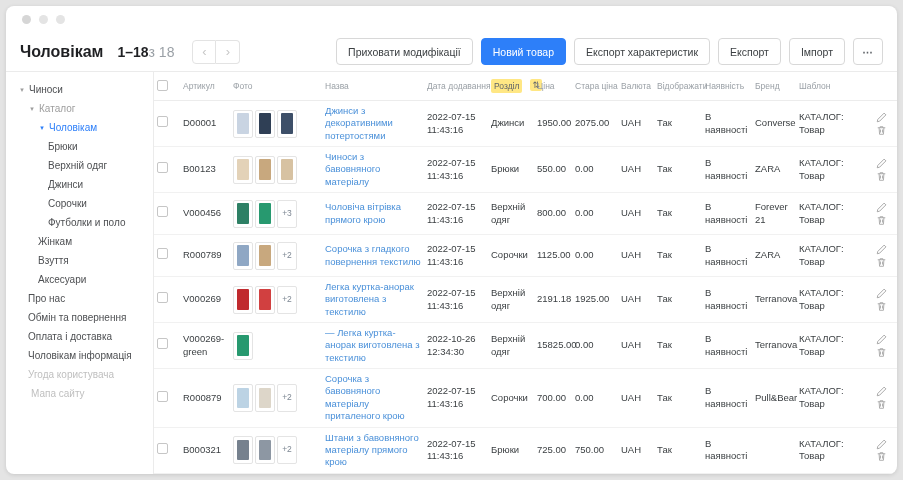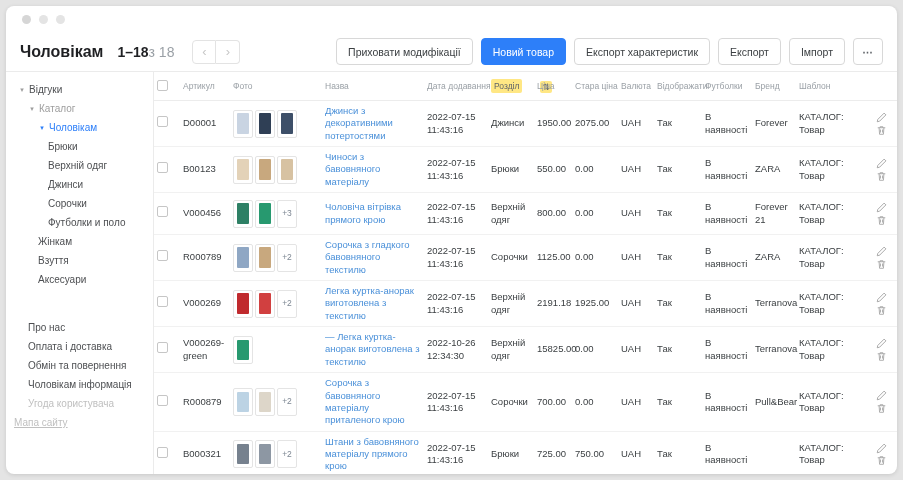--- a/index.html
+++ b/index.html
@@ -58,21 +58,21 @@
        vertical-align:middle; line-height:1.3; }
   tr.product-row { height:42px; }
   .checkbox { display:inline-block; width:11px; height:11px; border:1px solid #c6c6c6;
               border-radius:2px; background:#fff; cursor:pointer; }
   .name-link { color:#4a90d9; cursor:pointer; display:block; }
   .thumbs { display:flex; gap:2px; align-items:center; }
   .thumb { width:20px; height:28px; border:1px solid #e4e4e4; border-radius:2px; background:#fff;
            display:flex; align-items:center; justify-content:center; overflow:hidden; flex:none; }
   .thumb .swatch { width:72%; height:78%; border-radius:1px; display:block; }
   .thumb.badge { font-size:8.5px; color:#7d8793; }
-  .pill-wrap { display:inline-flex; align-items:flex-end; gap:18px; }
+  .pill-wrap { display:inline-flex; align-items:flex-start; gap:8px; }
   .hl { background:#ffe784; border-radius:2px; padding:2px 3px; color:#5f6368; }
   .hl.sort { padding:1px 2px; font-size:9px; cursor:pointer; }
   .c-sku span { word-wrap:break-word; overflow-wrap:break-word; display:block; }
   .c-actions { text-align:right; padding-right:10px; }
   .act { display:inline-flex; margin-left:7px; cursor:pointer; color:#9e9e9e; vertical-align:middle; }
   .act svg { display:block; }
 </style>
 </head>
 <body>
 
@@ -107,21 +107,21 @@
       <button class="btn">Імпорт</button>
       <button class="btn more">⋯</button>
     </div>
   </div>
 
   <div class="content">
 
     <nav class="sidebar">
         <div class="nav-item" style="padding-left: 12px;">
     <span class="caret">▾</span>
-    <span>Відгуки</span>
+    <span>Чиноси</span>
   </div>
         <div class="nav-item muted" style="padding-left: 22px;">
     <span class="caret">▾</span>
     <span>Каталог</span>
   </div>
         <div class="nav-item active" style="padding-left: 32px;">
     <span class="caret">▾</span>
     <span>Чоловікам</span>
   </div>
         <div class="nav-item" style="padding-left: 42px;">
@@ -149,41 +149,41 @@
     <span>Жінкам</span>
   </div>
         <div class="nav-item" style="padding-left: 32px;">
 
     <span>Взуття</span>
   </div>
         <div class="nav-item" style="padding-left: 32px;">
 
     <span>Аксесуари</span>
   </div>
-        <div class="nav-item" style="padding-left: 22px; margin-top: 29px;">
+        <div class="nav-item" style="padding-left: 22px;">
 
     <span>Про нас</span>
   </div>
         <div class="nav-item" style="padding-left: 22px;">
 
+    <span>Обмін та повернення</span>
+  </div>
+        <div class="nav-item" style="padding-left: 22px;">
+
     <span>Оплата і доставка</span>
   </div>
         <div class="nav-item" style="padding-left: 22px;">
 
-    <span>Обмін та повернення</span>
-  </div>
-        <div class="nav-item" style="padding-left: 22px;">
-
     <span>Чоловікам інформація</span>
   </div>
         <div class="nav-item disabled" style="padding-left: 22px;">
 
     <span>Угода користувача</span>
   </div>
-        <div class="nav-item disabled" style="padding-left: 8px; text-decoration: underline;">
+        <div class="nav-item disabled" style="padding-left: 25px;">
 
     <span>Мапа сайту</span>
   </div>
       </nav>
 
     <div class="main">
       <table>
         <colgroup>
           <col style="width:26px">
             <col style="width:50px">
@@ -210,21 +210,21 @@
             <th>
               <span class="pill-wrap">
                 <span class="hl">Розділ</span>
                 <span class="hl sort">⇅</span>
               </span>
             </th>
             <th>Ціна</th>
             <th>Стара ціна</th>
             <th>Валюта</th>
             <th>Відображати</th>
-            <th>Футболки</th>
+            <th>Наявність</th>
             <th>Бренд</th>
             <th>Шаблон</th>
             <th></th>
           </tr>
         </thead>
         <tbody>
             <tr class="product-row">
     <td class="c-check"><span class="checkbox"></span></td>
     <td class="c-sku">
                 <span>D00001</span>
@@ -248,21 +248,21 @@
     <td class="c-date">
       <div>2022-07-15</div>
       <div>11:43:16</div>
     </td>
     <td class="c-section"><span>Джинси</span></td>
     <td class="c-price"><span>1950.00</span></td>
     <td class="c-oldprice"><span>2075.00</span></td>
     <td class="c-currency"><span>UAH</span></td>
     <td class="c-display"><span>Так</span></td>
     <td class="c-stock"><span>В наявності</span></td>
-    <td class="c-brand"><span>Forever</span></td>
+    <td class="c-brand"><span>Converse</span></td>
     <td class="c-template"><span>КАТАЛОГ: Товар</span></td>
     <td class="c-actions">
       <span class="act">
         <svg width="11" height="11" viewBox="0 0 16 16">
                     <path d="M11.8 1.6l2.6 2.6L5.2 13.4l-3.4.8.8-3.4 9.2-9.2z" fill="none" stroke="currentColor" stroke-width="1.3"></path>
                   </svg>
       </span>
       <span class="act">
         <svg width="11" height="11" viewBox="0 0 16 16">
                     <path d="M2.5 4h11M6 4V2.5h4V4M4.5 4l.7 9.5h5.6l.7-9.5M6.5 6.5v4.5M9.5 6.5v4.5" fill="none" stroke="currentColor" stroke-width="1.2"></path>
@@ -370,21 +370,21 @@
                   <span class="thumb">
                     <span class="swatch" style="background: rgb(143, 167, 196);"></span>
                   </span>
                   <span class="thumb">
                     <span class="swatch" style="background: rgb(200, 168, 126);"></span>
                   </span>
                   <span class="thumb badge">+2</span>
                 </div>
               </td>
     <td class="c-name">
-                <a class="name-link">Сорочка з гладкого бавовняного текстилю</a>
+                <a class="name-link">Сорочка з гладкого повернення текстилю</a>
               </td>
     <td class="c-date">
       <div>2022-07-15</div>
       <div>11:43:16</div>
     </td>
     <td class="c-section"><span>Сорочки</span></td>
     <td class="c-price"><span>1125.00</span></td>
     <td class="c-oldprice"><span>0.00</span></td>
     <td class="c-currency"><span>UAH</span></td>
     <td class="c-display"><span>Так</span></td>

